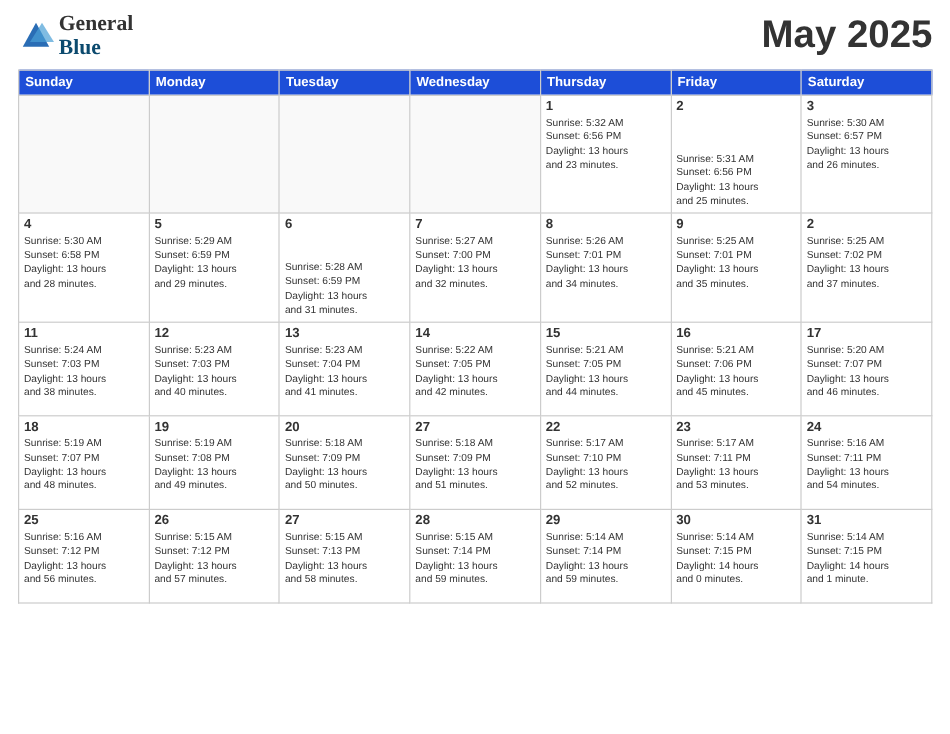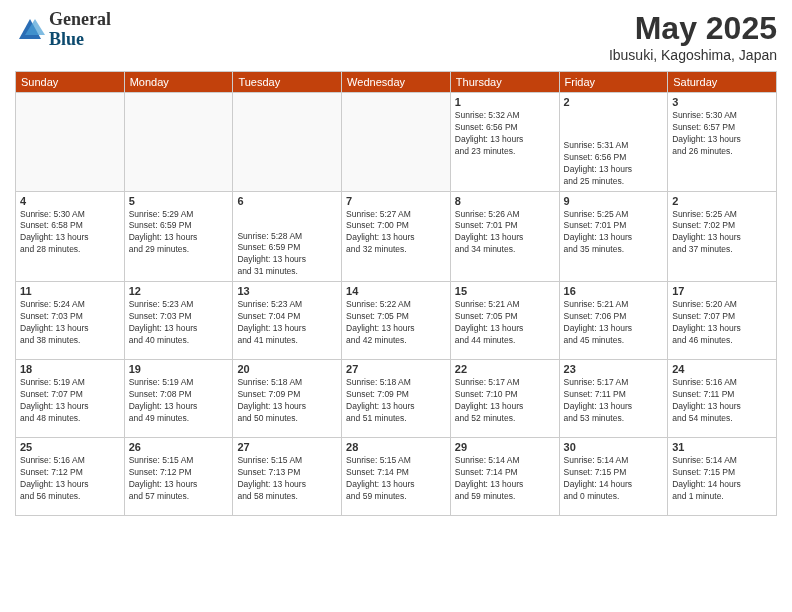--- a/index.html
+++ b/index.html
@@ -40,43 +40,42 @@
       font-size: 18px;
       font-weight: bold;
       color: #0c4a6e;
     }
     .logo-icon {
       width: 30px;
       height: 30px;
       margin-right: 4px;
     }
     .title-section {
-      text-align: right;
     }
     .month-title {
       font-size: 32px;
       font-weight: bold;
       color: #333;
     }
     .location {
       font-size: 14px;
       color: #333;
     }
     .calendar {
       width: 100%;
       border-collapse: collapse;
       font-size: 9.5px;
     }
     .calendar th {
-      background-color: #c2410c;
+      background-color: #1d4ed8;
       color: white;
       padding: 4px 5px;
       text-align: left;
       font-size: 11px;
-      font-weight: normal;
+      font-weight: bold;
       border: 1px solid #ccc;
     }
     .calendar td {
       border: 1px solid #ccc;
       vertical-align: top;
       padding: 3px 4px;
       width: calc(100% / 7);
       height: 78px;
       background: #fff;
     }
@@ -106,21 +105,20 @@
         <polygon points="15,4 26,24 4,24" fill="#2a6db5"></polygon>
         <polygon points="20,4 30,20 10,20" fill="#4a9fd5" opacity="0.7"></polygon>
       </svg>
       <div class="logo-text">
         <span class="logo-general">General</span>
         <span class="logo-blue">Blue</span>
       </div>
     </div>
     <div class="title-section">
       <div class="month-title">May 2025</div>
-      <div class="location">Ibusuki, Kagoshima, Japan</div>
     </div>
   </div>
 
   <table class="calendar">
     <thead>
       <tr>
         <th>Sunday</th>
         <th>Monday</th>
         <th>Tuesday</th>
         <th>Wednesday</th>

